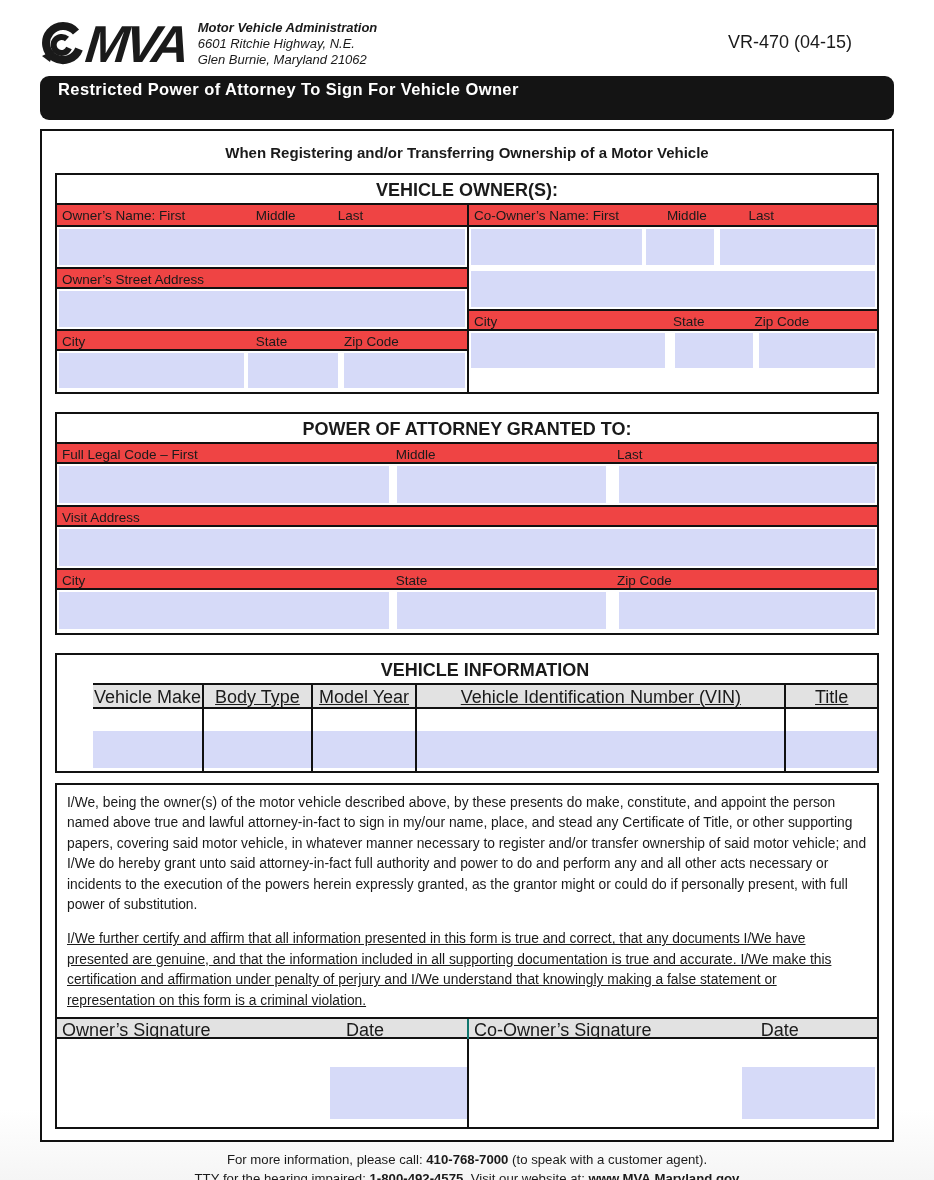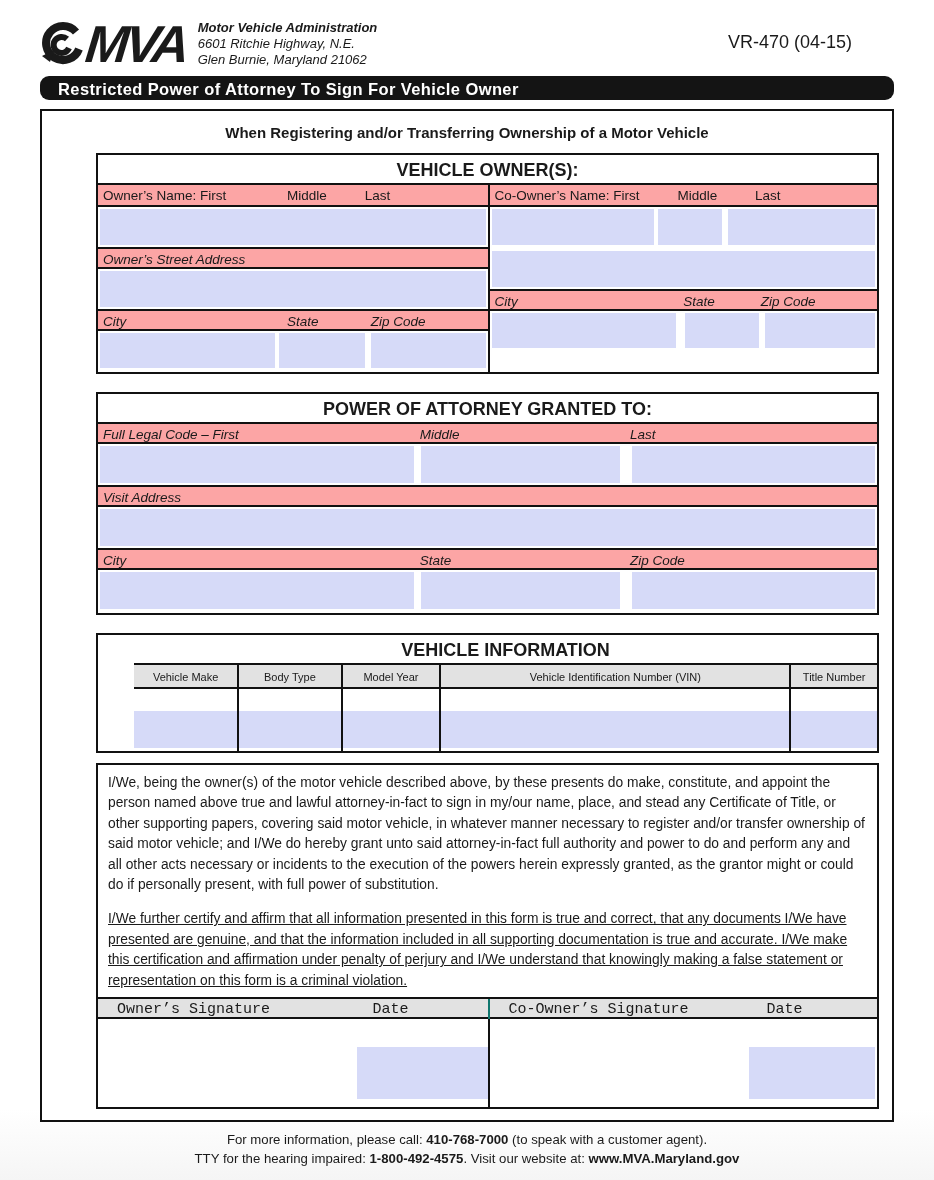--- a/index.html
+++ b/index.html
@@ -12,60 +12,60 @@
   .hdr { display:flex; align-items:flex-start; padding:16px 40px 0 40px; }
   .logo-wrap { display:flex; align-items:center; margin-top:6px; }
   .logo-swirl { width:44px; height:44px; margin-right:2px; }
   .logo-text { font-size:52px; font-weight:bold; font-style:italic; letter-spacing:-4px;
                transform:skewX(-6deg); line-height:44px; }
   .addr { margin-left:12px; margin-top:4px; font-size:13px; line-height:16px;font-style:italic; }
   .addr .b { font-weight:bold; }
   .formnum { margin-left:auto; margin-right:42px; margin-top:16px; font-size:18px; }
 
   
-  .titlebar { margin:8px 40px 0 40px; height:24px; background:#141414; border-radius:9px;
+  .titlebar { margin:8px 40px 0 40px; height:44px; background:#141414; border-radius:9px;
               color:#fff; font-weight:bold; font-size:16.5px; line-height:26px;
               padding-left:18px; letter-spacing:.4px; }
 
   
   .main { margin:9px 40px 0 40px; height:1013px; border:2.5px solid #111; padding:0 13px; background:#fff; }
   .subtitle { text-align:center; font-weight:bold; font-size:15px; padding:13px 0 12px 0; }
 
-  .sec { border:2px solid #111;margin-left:41px; }
+  .sec { border:2px solid #111; }
   .sec-title { text-align:center; font-weight:bold; font-size:18px; height:30px; line-height:30px;
                border-bottom:2px solid #111; }
 
   .two-col { display:grid; grid-template-columns:1fr 1fr; }
   .col-r { border-left:2px solid #111; }
 
-  .lblrow { position:relative; background:#fca5a5; height:22px; font-size:13.5px; line-height:22px;
+  .lblrow { position:relative; background:#ef4444; height:22px; font-size:13.5px; line-height:22px;
             border-bottom:2px solid #111; padding-left:5px; white-space:nowrap; }
-  .lblrow:not(:first-child) { border-top:2px solid #111; margin-top:-2px;font-style:italic; }
+  .lblrow:not(:first-child) { border-top:2px solid #111; margin-top:-2px; }
   .lbl-abs { position:absolute; top:0; }
 
   .inprow { position:relative; height:42px; background:#fff; }
   .inprow.tall { height:43px; }
   .fill { position:absolute; top:2px; bottom:4px; background:#d6daf8; }
 
   
   .vtable-hdr { display:grid; grid-template-columns:13.9% 13.9% 13.3% 47.1% 1fr;
                 background:#e2e2e2; height:24px; border-bottom:2px solid #111; }
-  .vtable-hdr > div { font-size:11px; line-height:24px; text-align:center; overflow:hidden; }
+  .vtable-hdr > div { font-size:18px; line-height:24px; text-align:center; overflow:hidden; }
   .vtable-row { display:grid; grid-template-columns:13.9% 13.9% 13.3% 47.1% 1fr; height:62px; }
-  .vtable-hdr > div + div, .vtable-row > div + div { border-left:2px solid #111; }
+  .vtable-hdr > div + div, .vtable-row > div + div { border-left:2px solid #111;text-decoration:underline; }
   .vcell { position:relative; background:#fff; }
   .vfill { position:absolute; left:0; right:0; top:22px; bottom:3px; background:#d6daf8; }
 
   
   .legal-text { padding:8px 10px 6px 10px; font-size:13.8px; line-height:20.4px; }
   .legal-text p + p { margin-top:14px;text-decoration:underline; }
 
   .sigrow-hdr { display:grid; grid-template-columns:1fr 1fr; background:#e2e2e2; height:22px;
                 border-top:2px solid #111; border-bottom:2px solid #111; }
-  .sighalf { position:relative; font-size:15px; line-height:22px; padding-left:19px;font-family:Liberation Mono, monospace; }
+  .sighalf { position:relative; font-size:18px; line-height:22px; padding-left:5px; }
   .sig-inp { display:grid; grid-template-columns:1fr 1fr; height:88px; }
   .sig-cell { position:relative; background:#fff; }
   .datefill { position:absolute; top:28px; bottom:8px; background:#d6daf8; }
 
   
   .footer { text-align:center; font-size:13.2px; line-height:19px; margin-top:8px; }
   .footer b { font-weight:bold; }
 </style>
 </head>
 <body>

